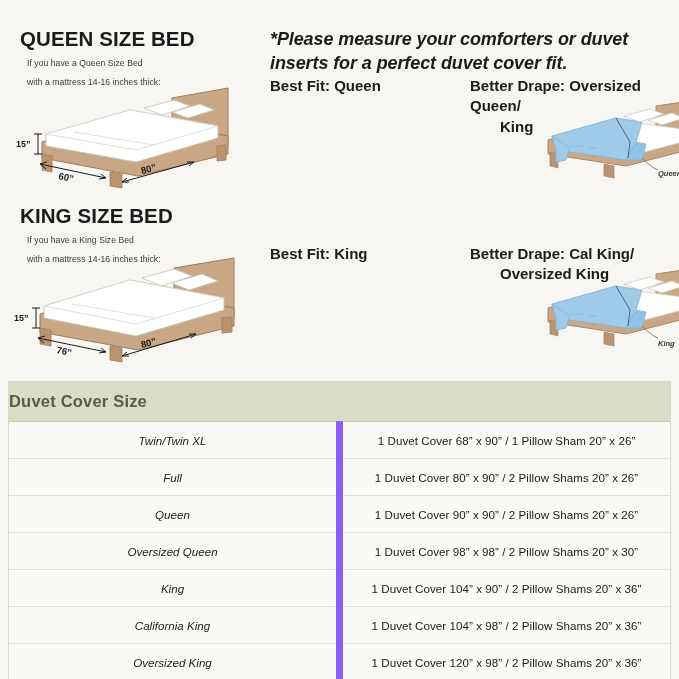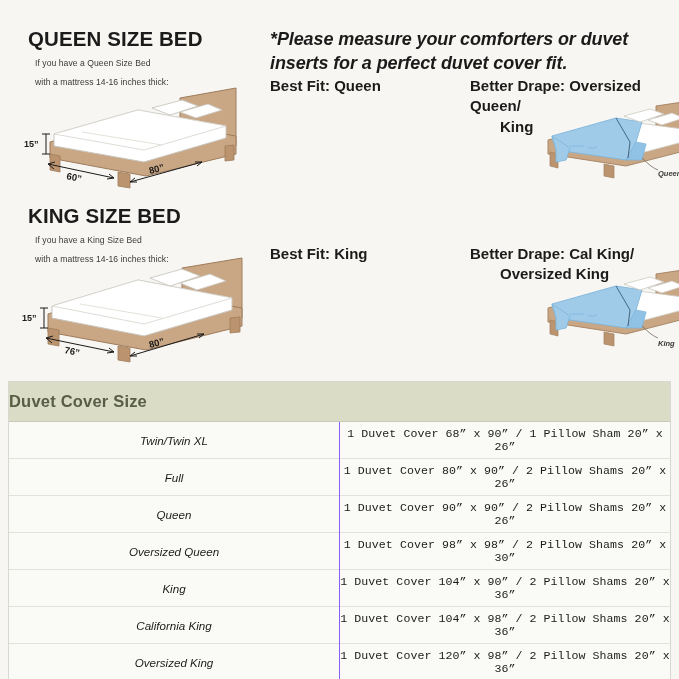--- a/index.html
+++ b/index.html
@@ -7,21 +7,21 @@
     width:679px;height:679px;
     background:#f7f6f2;
     font-family:"Liberation Sans", sans-serif;
     color:#231f20;
     overflow:hidden;
     position:relative;
   }
   .page{position:relative;width:679px;height:679px;}
 
   
-  .left-col{position:absolute;left:8px;top:0;width:262px;height:378px;}
+  .left-col{position:absolute;left:0;top:0;width:262px;height:378px;}
   .bed-block{position:absolute;left:20px;width:242px;}
   .block-queen{top:28px;}
   .block-king{top:205px;}
   .block-title{
     font-size:20.5px;font-weight:bold;letter-spacing:.1px;
     color:#1b1b1b;line-height:1.05;margin:0 0 5px 0;
   }
   .block-sub{
     font-size:8.6px;line-height:1.5;color:#3a3a3a;margin:7px;
     letter-spacing:.05px;
@@ -62,26 +62,26 @@
     background:#dadcc6;
     color:#585d45;
     font-size:16.5px;font-weight:bold;
     text-align:left;
     padding:10px 0 10px 0;
     border-bottom:1px solid #c9cbb6;
     letter-spacing:.2px;
   }
   table.duvet td{
     border-top:1px solid #e2e2dc;
-    border-right:1px solid #8b5cf6;
+    border-right:7px solid #8b5cf6;
     font-size:11.6px;
     padding:0;height:36px;
     background:#fafaf7;
   }
-  table.duvet td:last-child{border-right:none;font-family:Liberation Mono, monospace;}
+  table.duvet td:last-child{border-right:none;}
   td.size-cell{
     width:164px;text-align:center;font-style:italic;color:#1b1b1b;
     font-size:12.4px;
   }
   td.desc-cell{
     text-align:center;color:#1b1b1b;font-size:11.7px;letter-spacing:.05px;
   }
   table.duvet tbody tr:first-child td{border-top:none;}
 </style>
 </head>

